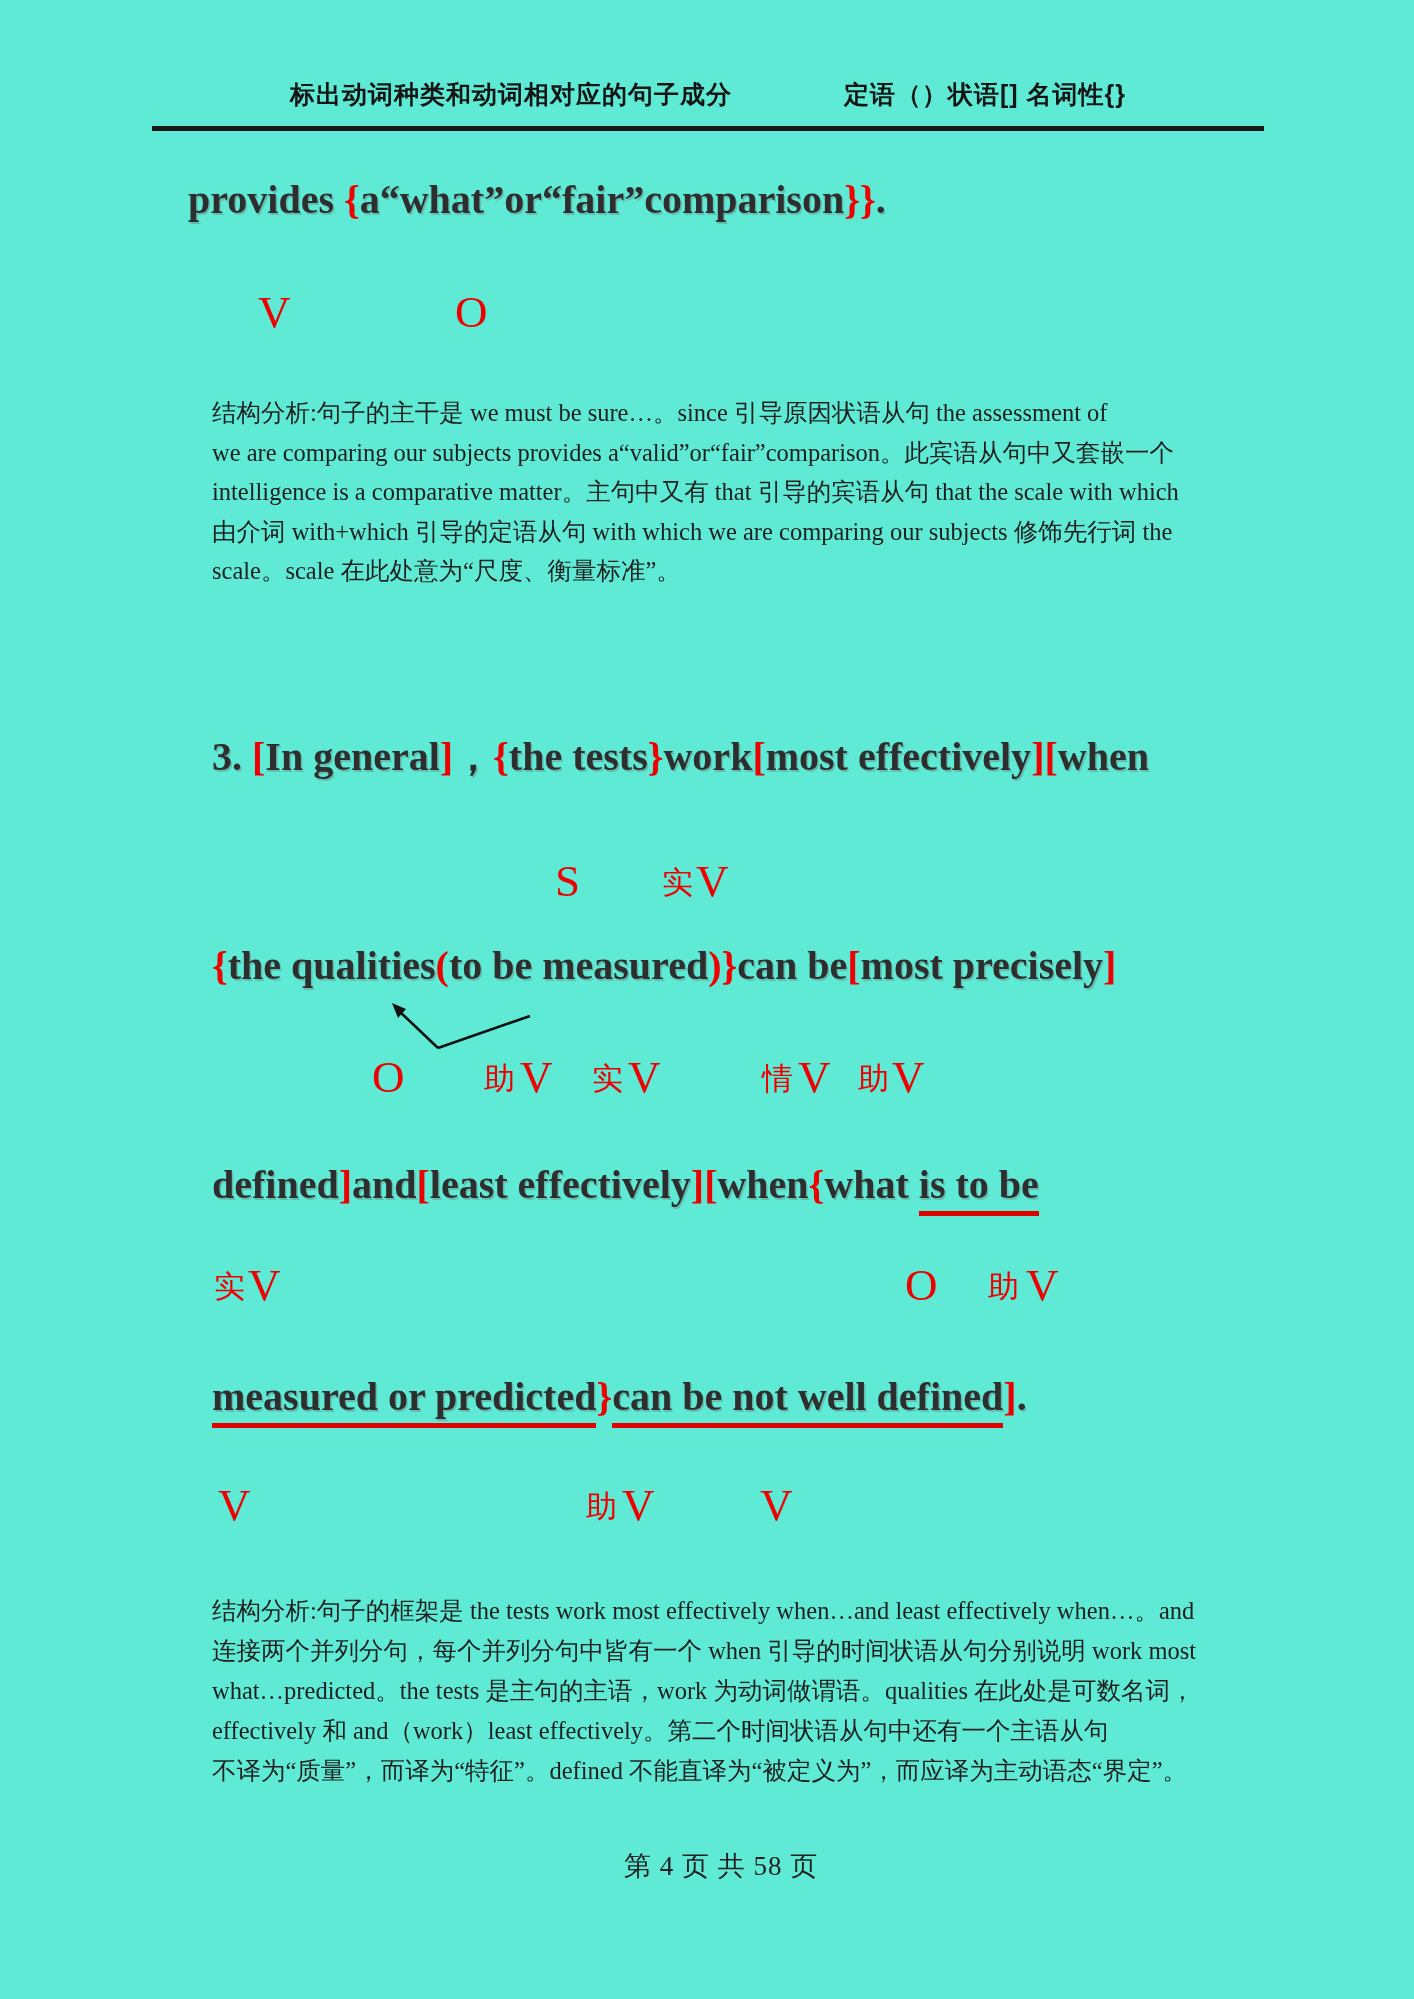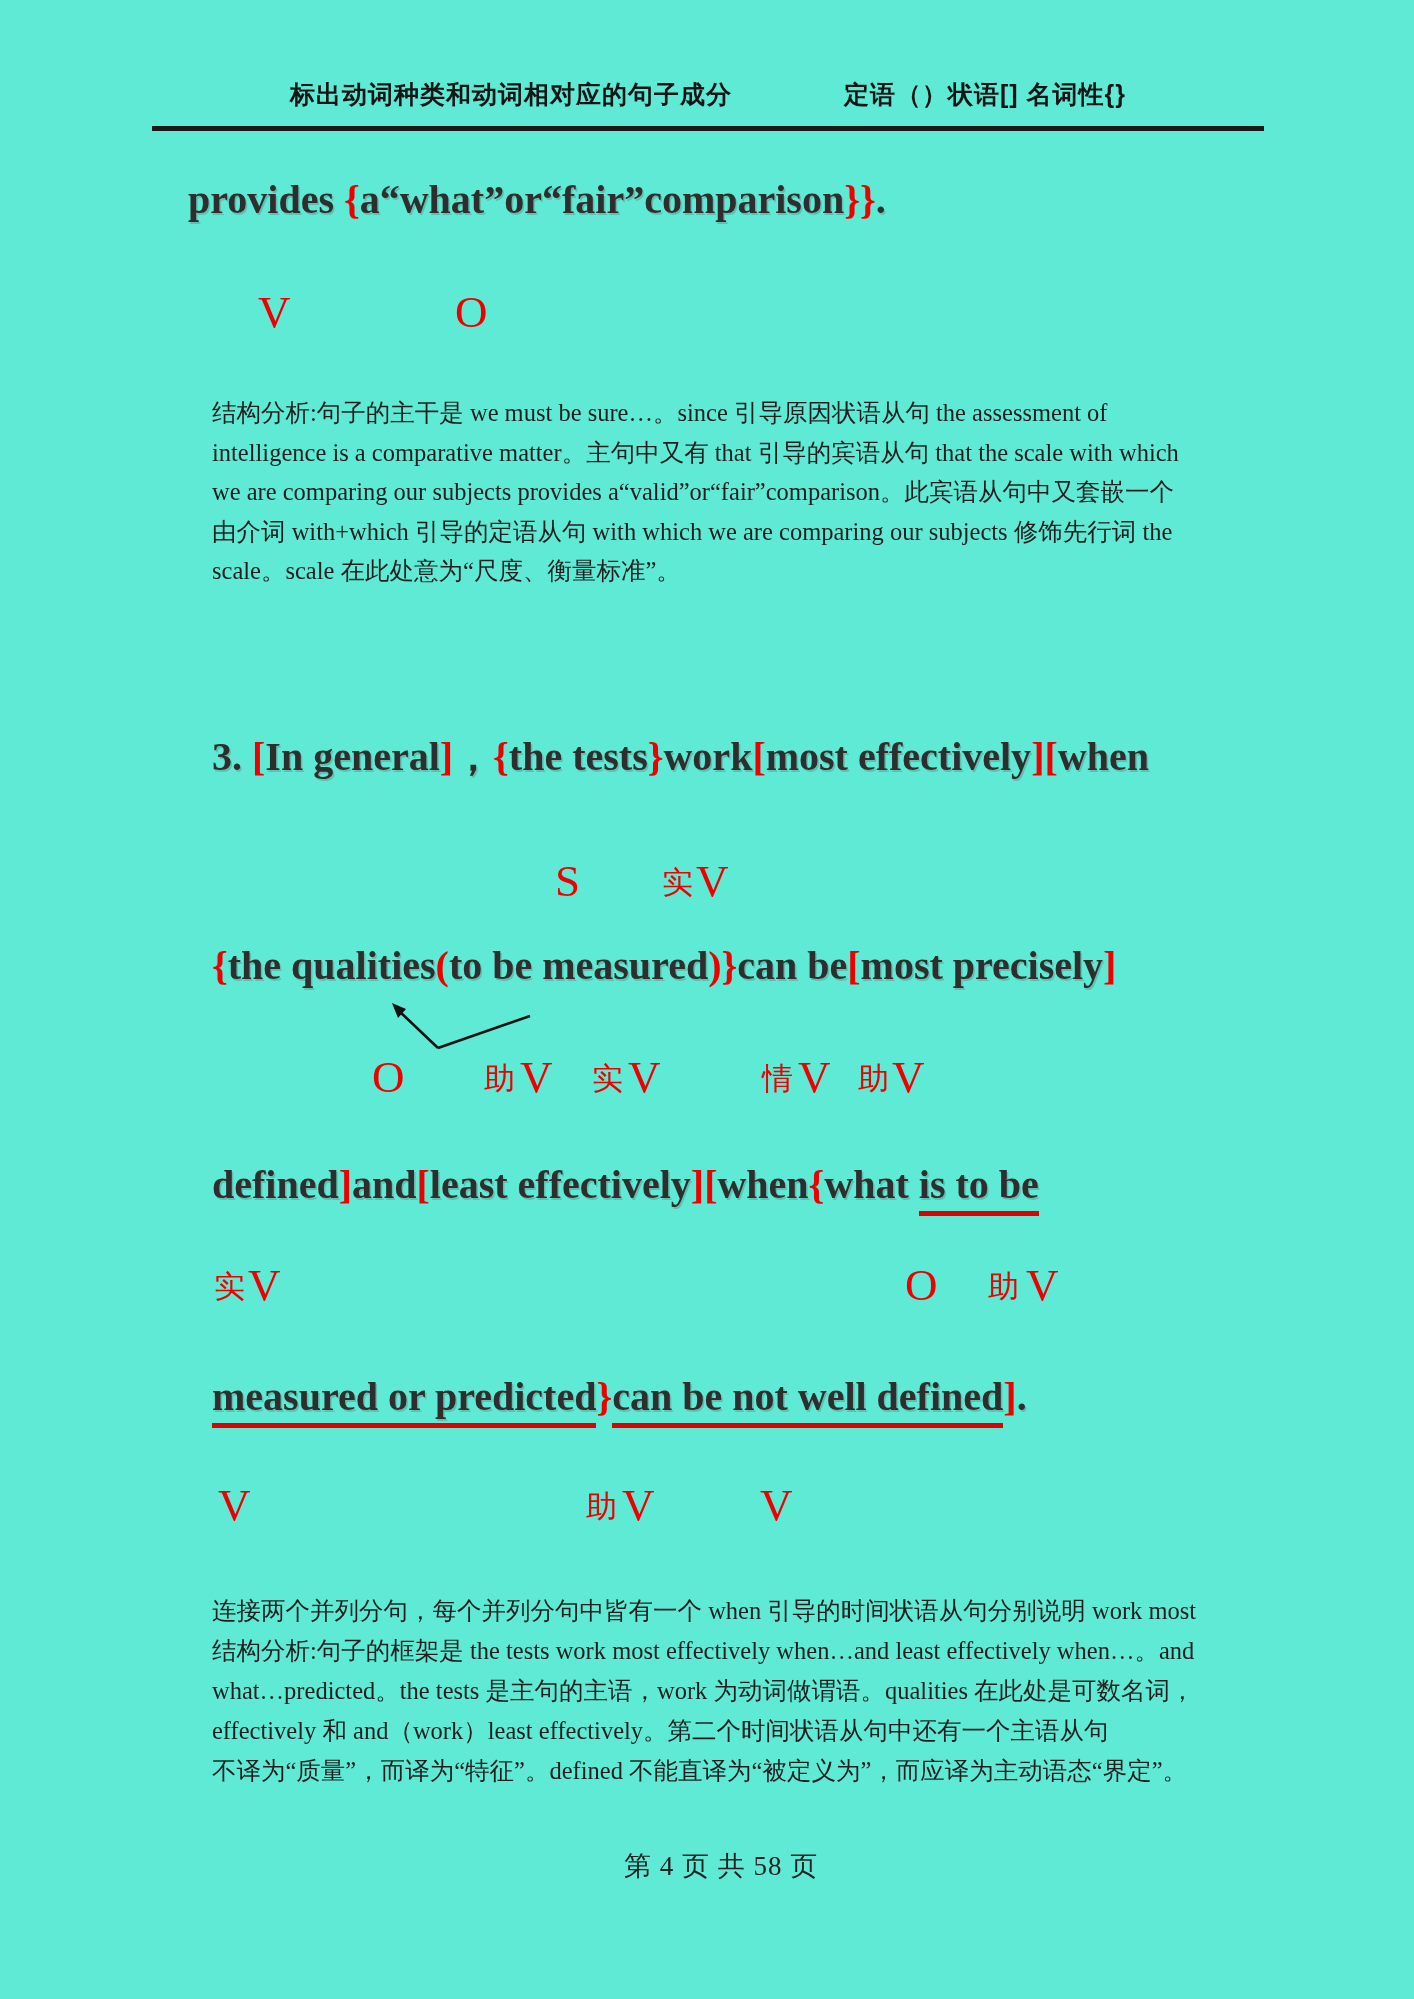--- a/index.html
+++ b/index.html
@@ -50,22 +50,22 @@
   <div class="hdr-rule"></div>
 
   <div class="big-line" style="top:176px;left:188px;"><span class="seg seg-ink">provides </span><span class="seg seg-red">{</span><span class="seg seg-ink">a“what”or“fair”comparison</span><span class="seg seg-red">}}</span><span class="seg seg-ink">.</span></div>
   <div class="row-labels" style="top:287px;">
       <span class="glabel glabel-lat" style="left: 258px;">V</span>
       <span class="glabel glabel-lat" style="left: 455px;">O</span>
     </div>
 
   <div class="para" style="top:385px;">
     <div class="para-line">结构分析:句子的主干是 we must be sure…。since 引导原因状语从句 the assessment of</div>
+    <div class="para-line">we are comparing our subjects provides a“valid”or“fair”comparison。此宾语从句中又套嵌一个</div>
     <div class="para-line">intelligence is a comparative matter。主句中又有 that 引导的宾语从句 that the scale with which</div>
-    <div class="para-line">we are comparing our subjects provides a“valid”or“fair”comparison。此宾语从句中又套嵌一个</div>
     <div class="para-line">由介词 with+which 引导的定语从句 with which we are comparing our subjects 修饰先行词 the</div>
     <div class="para-line">scale。scale 在此处意为“尺度、衡量标准”。</div>
   </div>
 
   <div class="big-line" style="top:733px;left:212px;"><span class="seg seg-ink">3. </span><span class="seg seg-red">[</span><span class="seg seg-ink">In general</span><span class="seg seg-red">]</span><span class="seg seg-ink">，</span><span class="seg seg-red">{</span><span class="seg seg-ink">the tests</span><span class="seg seg-red">}</span><span class="seg seg-ink">work</span><span class="seg seg-red">[</span><span class="seg seg-ink">most effectively</span><span class="seg seg-red">][</span><span class="seg seg-ink">when</span></div>
   <div class="row-labels" style="top:856px;">
       <span class="glabel glabel-lat" style="left: 555px;">S</span>
       <span class="glabel glabel-cn" style="left: 662px;">实</span>
       <span class="glabel glabel-lat" style="left: 696px;">V</span>
     </div>
@@ -101,22 +101,22 @@
 
   <div class="big-line" style="top:1373px;left:212px;"><span class="seg seg-ink seg-underline">measured or predicted</span><span class="seg seg-red">}</span><span class="seg seg-ink seg-underline">can be not well defined</span><span class="seg seg-red">]</span><span class="seg seg-ink">.</span></div>
   <div class="row-labels" style="top:1480px;">
       <span class="glabel glabel-lat" style="left: 218px;">V</span>
       <span class="glabel glabel-cn" style="left: 586px;">助</span>
       <span class="glabel glabel-lat" style="left: 622px;">V</span>
       <span class="glabel glabel-lat" style="left: 760px;">V</span>
     </div>
 
   <div class="para" style="top:1583px;line-height:40px;">
+    <div class="para-line">结构分析:句子的框架是 the tests work most effectively when…and least effectively when…。and</div>
     <div class="para-line">连接两个并列分句，每个并列分句中皆有一个 when 引导的时间状语从句分别说明 work most</div>
-    <div class="para-line">结构分析:句子的框架是 the tests work most effectively when…and least effectively when…。and</div>
     <div class="para-line">what…predicted。the tests 是主句的主语，work 为动词做谓语。qualities 在此处是可数名词，</div>
     <div class="para-line">effectively 和 and（work）least effectively。第二个时间状语从句中还有一个主语从句</div>
     <div class="para-line">不译为“质量”，而译为“特征”。defined 不能直译为“被定义为”，而应译为主动语态“界定”。</div>
   </div>
 
   <div class="footer">第 4 页 共 58 页</div>
 
 </div>
 
 </body></html>

